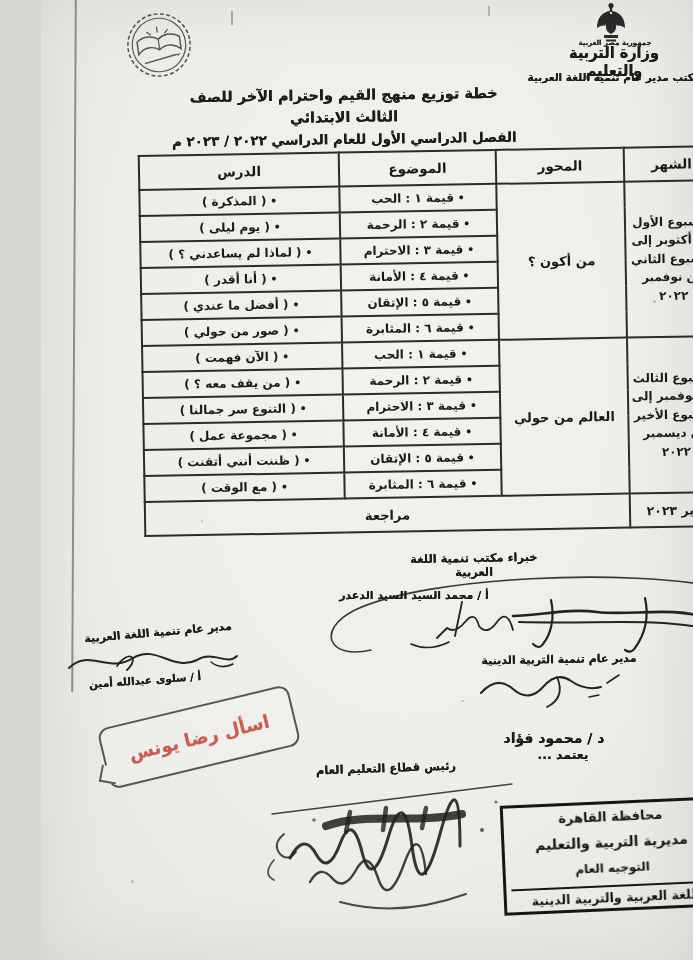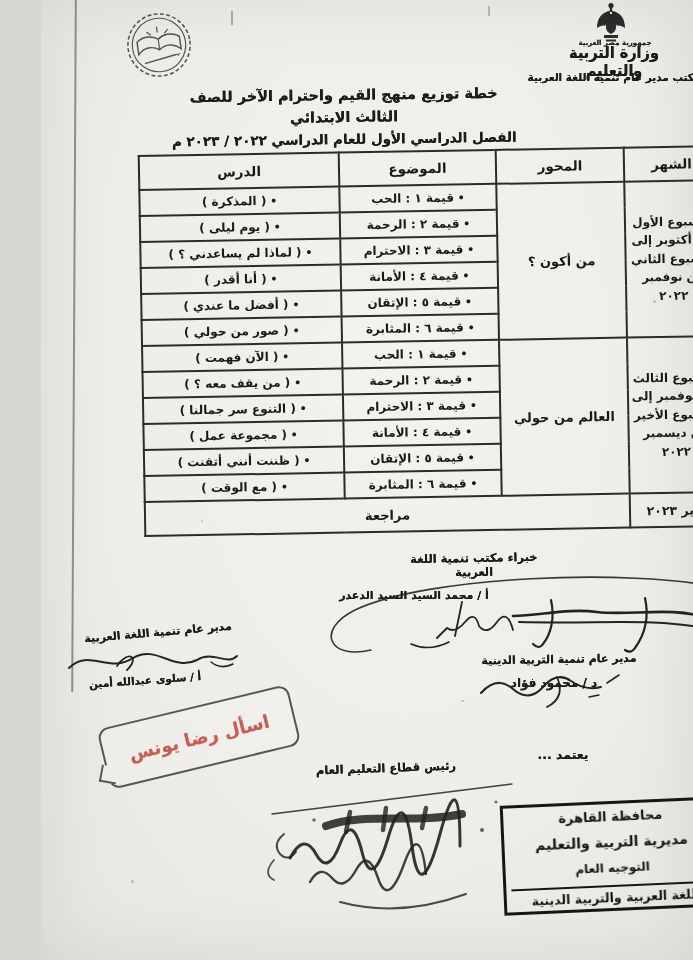--- a/index.html
+++ b/index.html
@@ -44,21 +44,21 @@
   .sig-title{font-size:11px;font-weight:bold;}
   #experts-heading{left:352px;top:551px;width:162px;font-size:11.5px;transform:rotate(-1deg);}
   #expert-right-name{left:468px;top:588px;width:222px;font-size:11px;}
   #expert-left-name{left:285px;top:589px;width:176px;font-size:11px;}
   #experts-sig{left:258px;top:572px;filter:blur(.2px);}
   #arabic-dir-title{left:26px;top:626px;width:182px;transform:rotate(-5deg);}
   #arabic-dir-sig{left:20px;top:640px;}
   #arabic-dir-name{left:20px;top:674px;width:168px;font-size:10.5px;transform:rotate(-4deg);}
   #relig-dir-title{left:426px;top:653px;width:184px;transform:rotate(-1deg);}
   #relig-dir-sig{left:430px;top:669px;}
-  #relig-dir-name{left:446px;top:676px;width:134px;font-size:12px;}
+  #relig-dir-name{left:446px;top:730px;width:134px;font-size:14px;}
   #approval-label{left:480px;top:747px;width:84px;font-size:12.5px;}
   #sector-head-title{left:273px;top:761px;width:144px;font-size:11.5px;transform:rotate(-2deg);}
   #bottom-scrawl{left:213px;top:772px;filter:blur(.35px);}
 
   
   #note-stamp{
     left:60px;top:706px;width:192px;height:58px;border:2.2px solid #565656;border-radius:11px;
     transform:rotate(-13.5deg);display:flex;align-items:center;justify-content:center;background:rgba(255,255,255,.15);
   }
   #note-stamp .tail{position:absolute;left:-9px;bottom:5px;width:15px;height:15px;background:#efede8;

